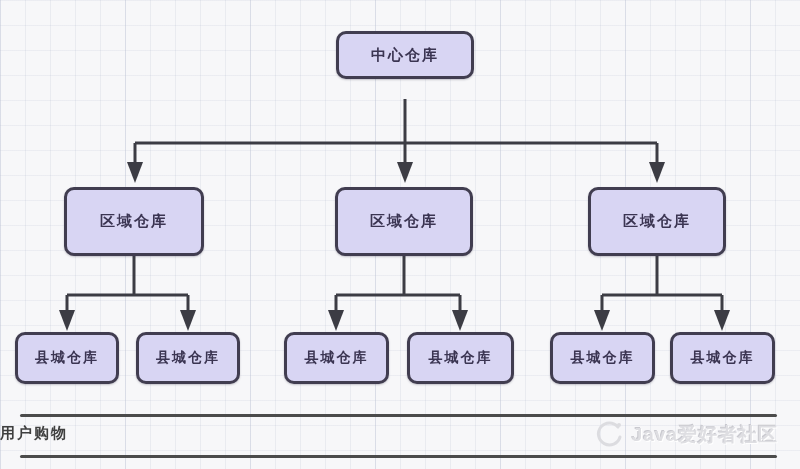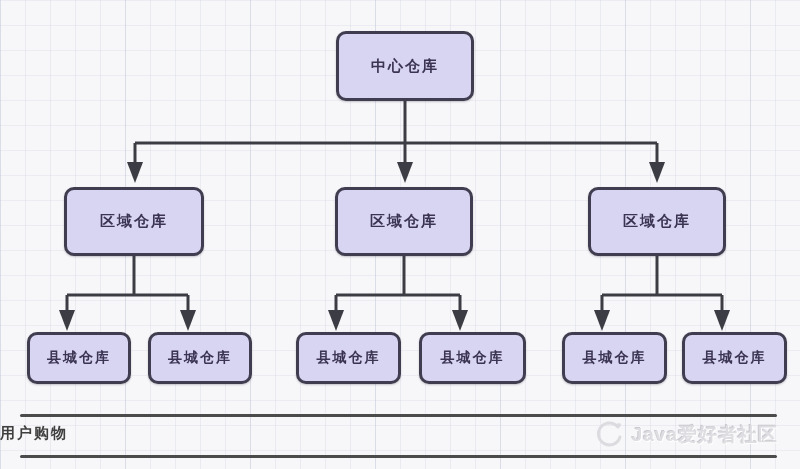--- a/index.html
+++ b/index.html
@@ -43,25 +43,25 @@
     align-items:center;
     justify-content:center;
     font-size:15px;
     font-weight:600;
     letter-spacing:2px;
     color:var(--node-text);
     box-shadow:0 1px 2px rgba(60,56,80,0.28);
     box-sizing:border-box;
   }
   
-  .n-central{left:336px;top:31px;width:138px;height:70px;}
+  .n-central{left:336px;top:31px;width:138px;height:48px;}
   .n-reg0{left:64px;top:187px;width:140px;height:69px;}
   .n-reg1{left:335px;top:187px;width:138px;height:69px;}
   .n-reg2{left:588px;top:187px;width:138px;height:69px;}
-  .n-cty{top:332px;height:52px;font-size:14px;margin-left:12px;}
+  .n-cty{top:332px;height:52px;font-size:14px;}
   .n-cty0{left:15px;width:104px;}
   .n-cty1{left:136px;width:104px;}
   .n-cty2{left:284px;width:105px;}
   .n-cty3{left:407px;width:107px;}
   .n-cty4{left:550px;width:105px;}
   .n-cty5{left:670px;width:105px;}
   .divider{
     position:absolute;
     left:20px;
     width:757px;

